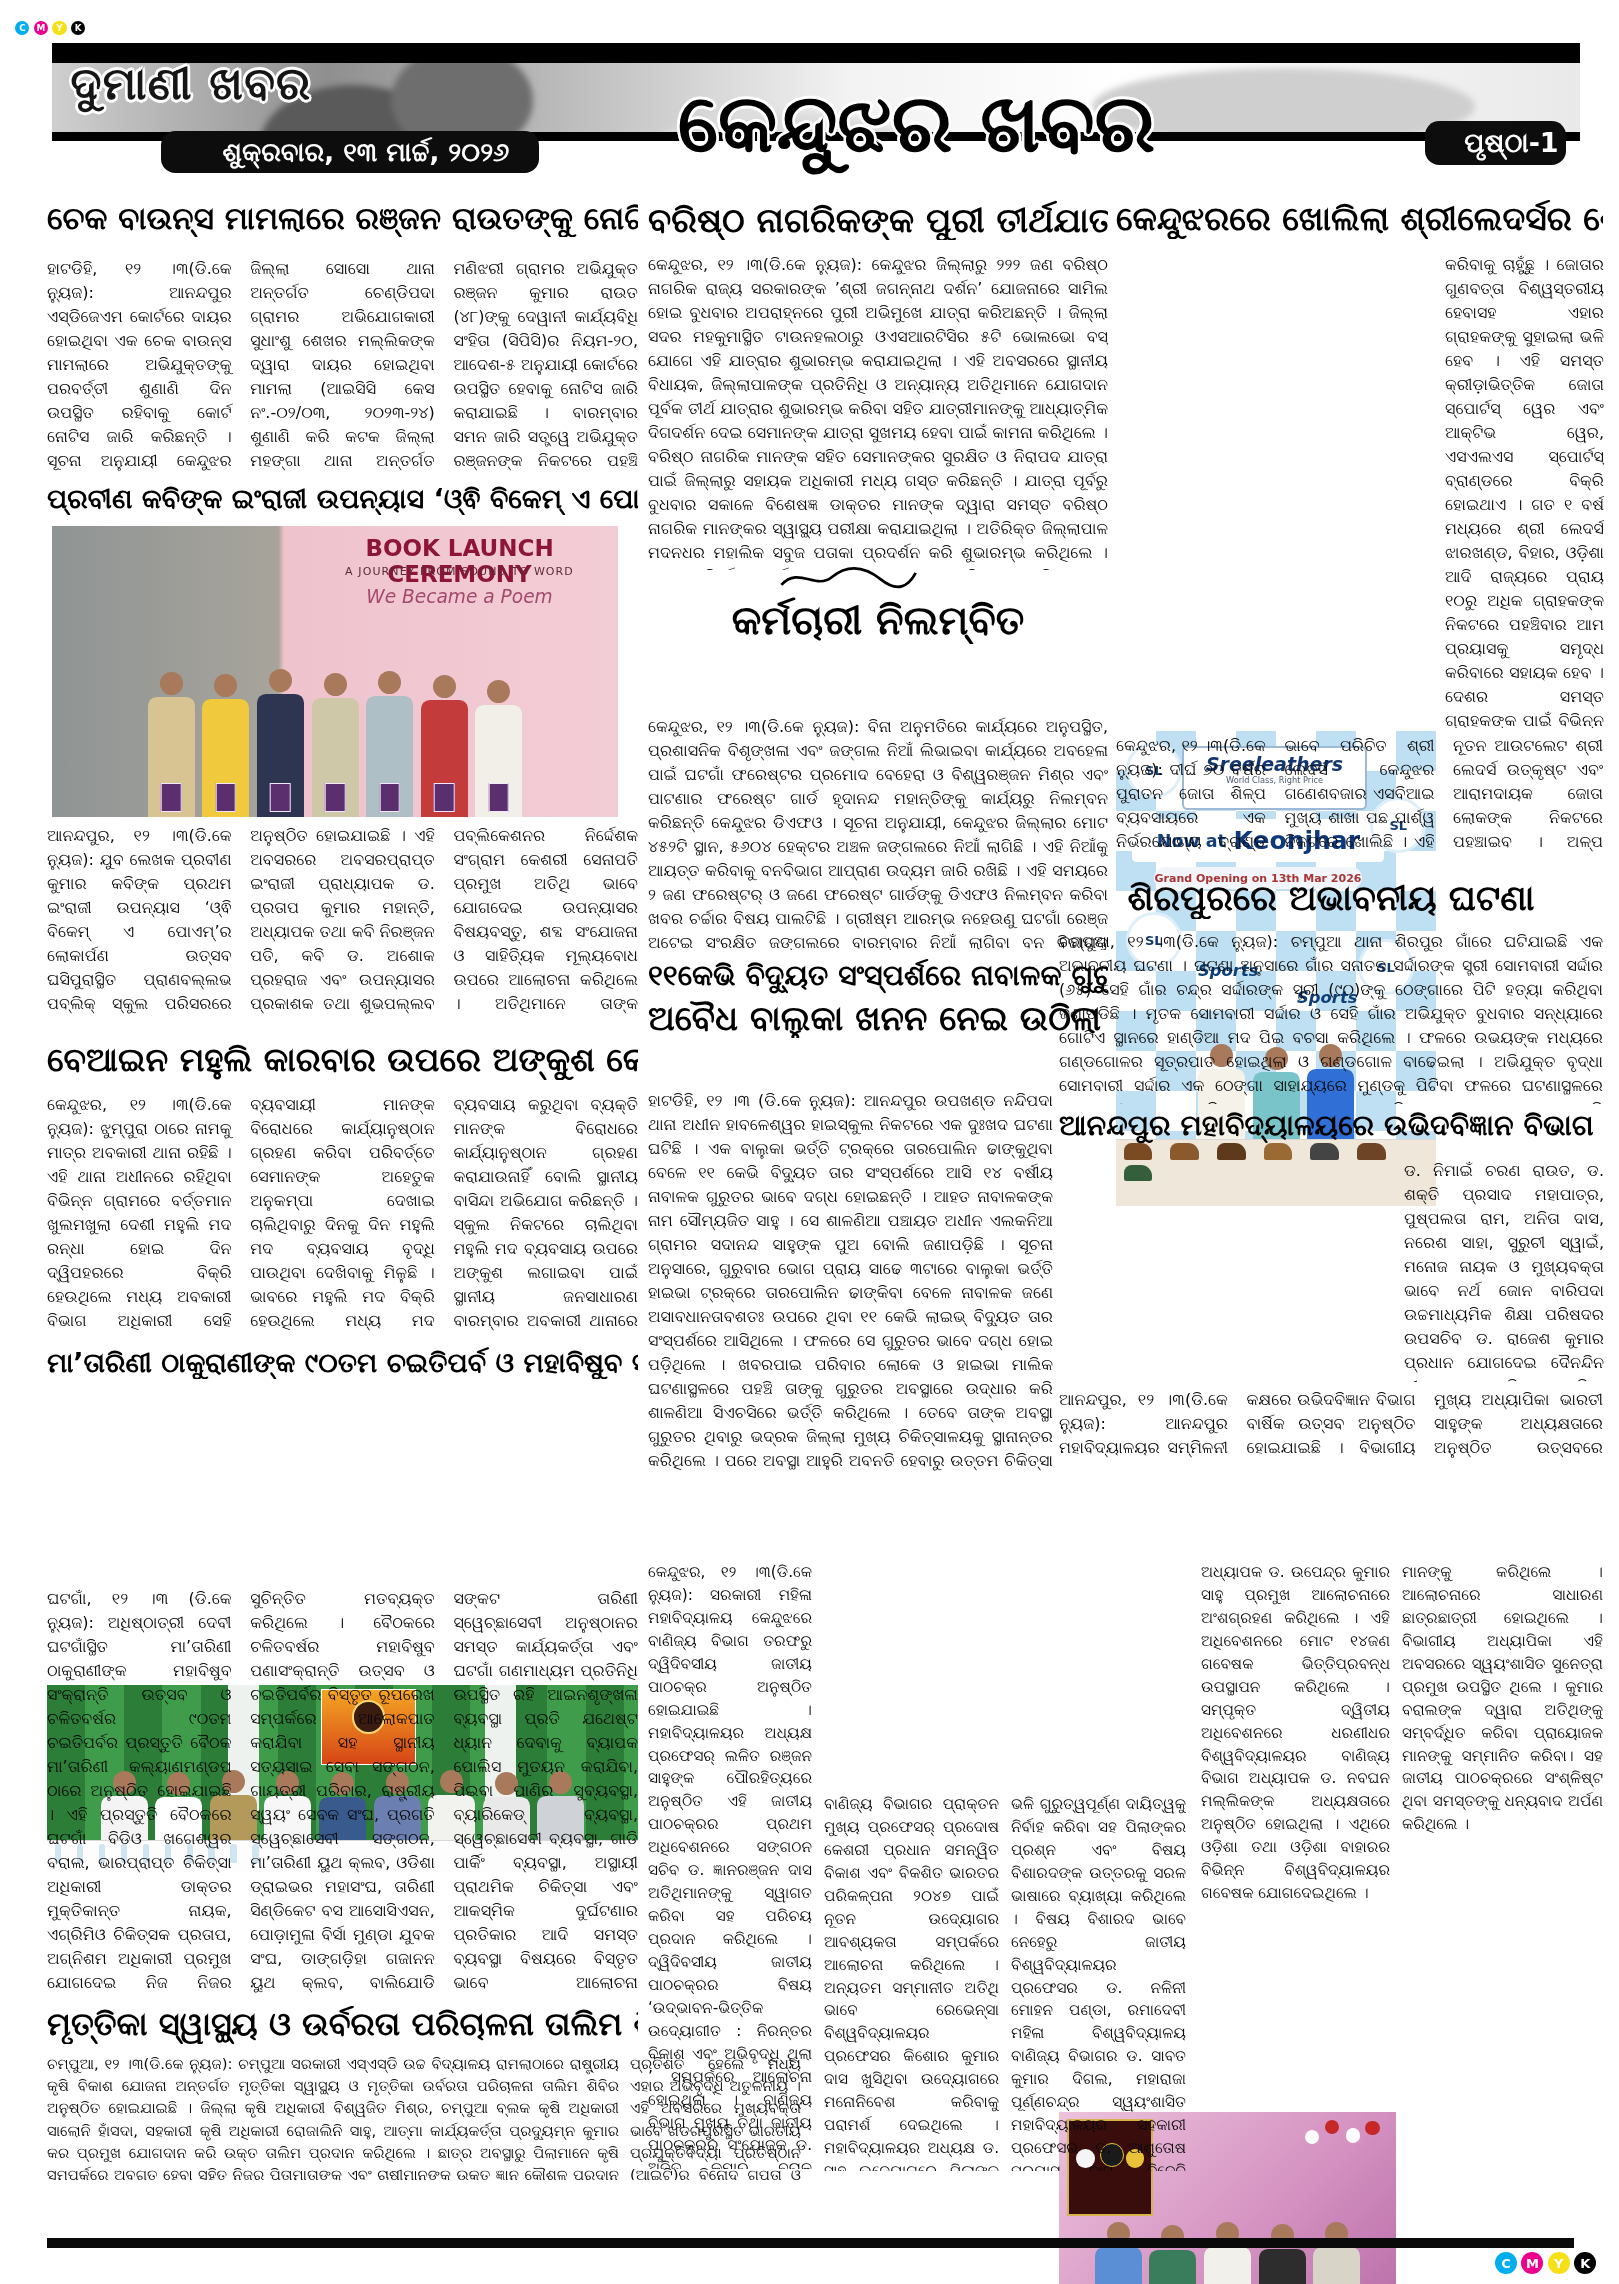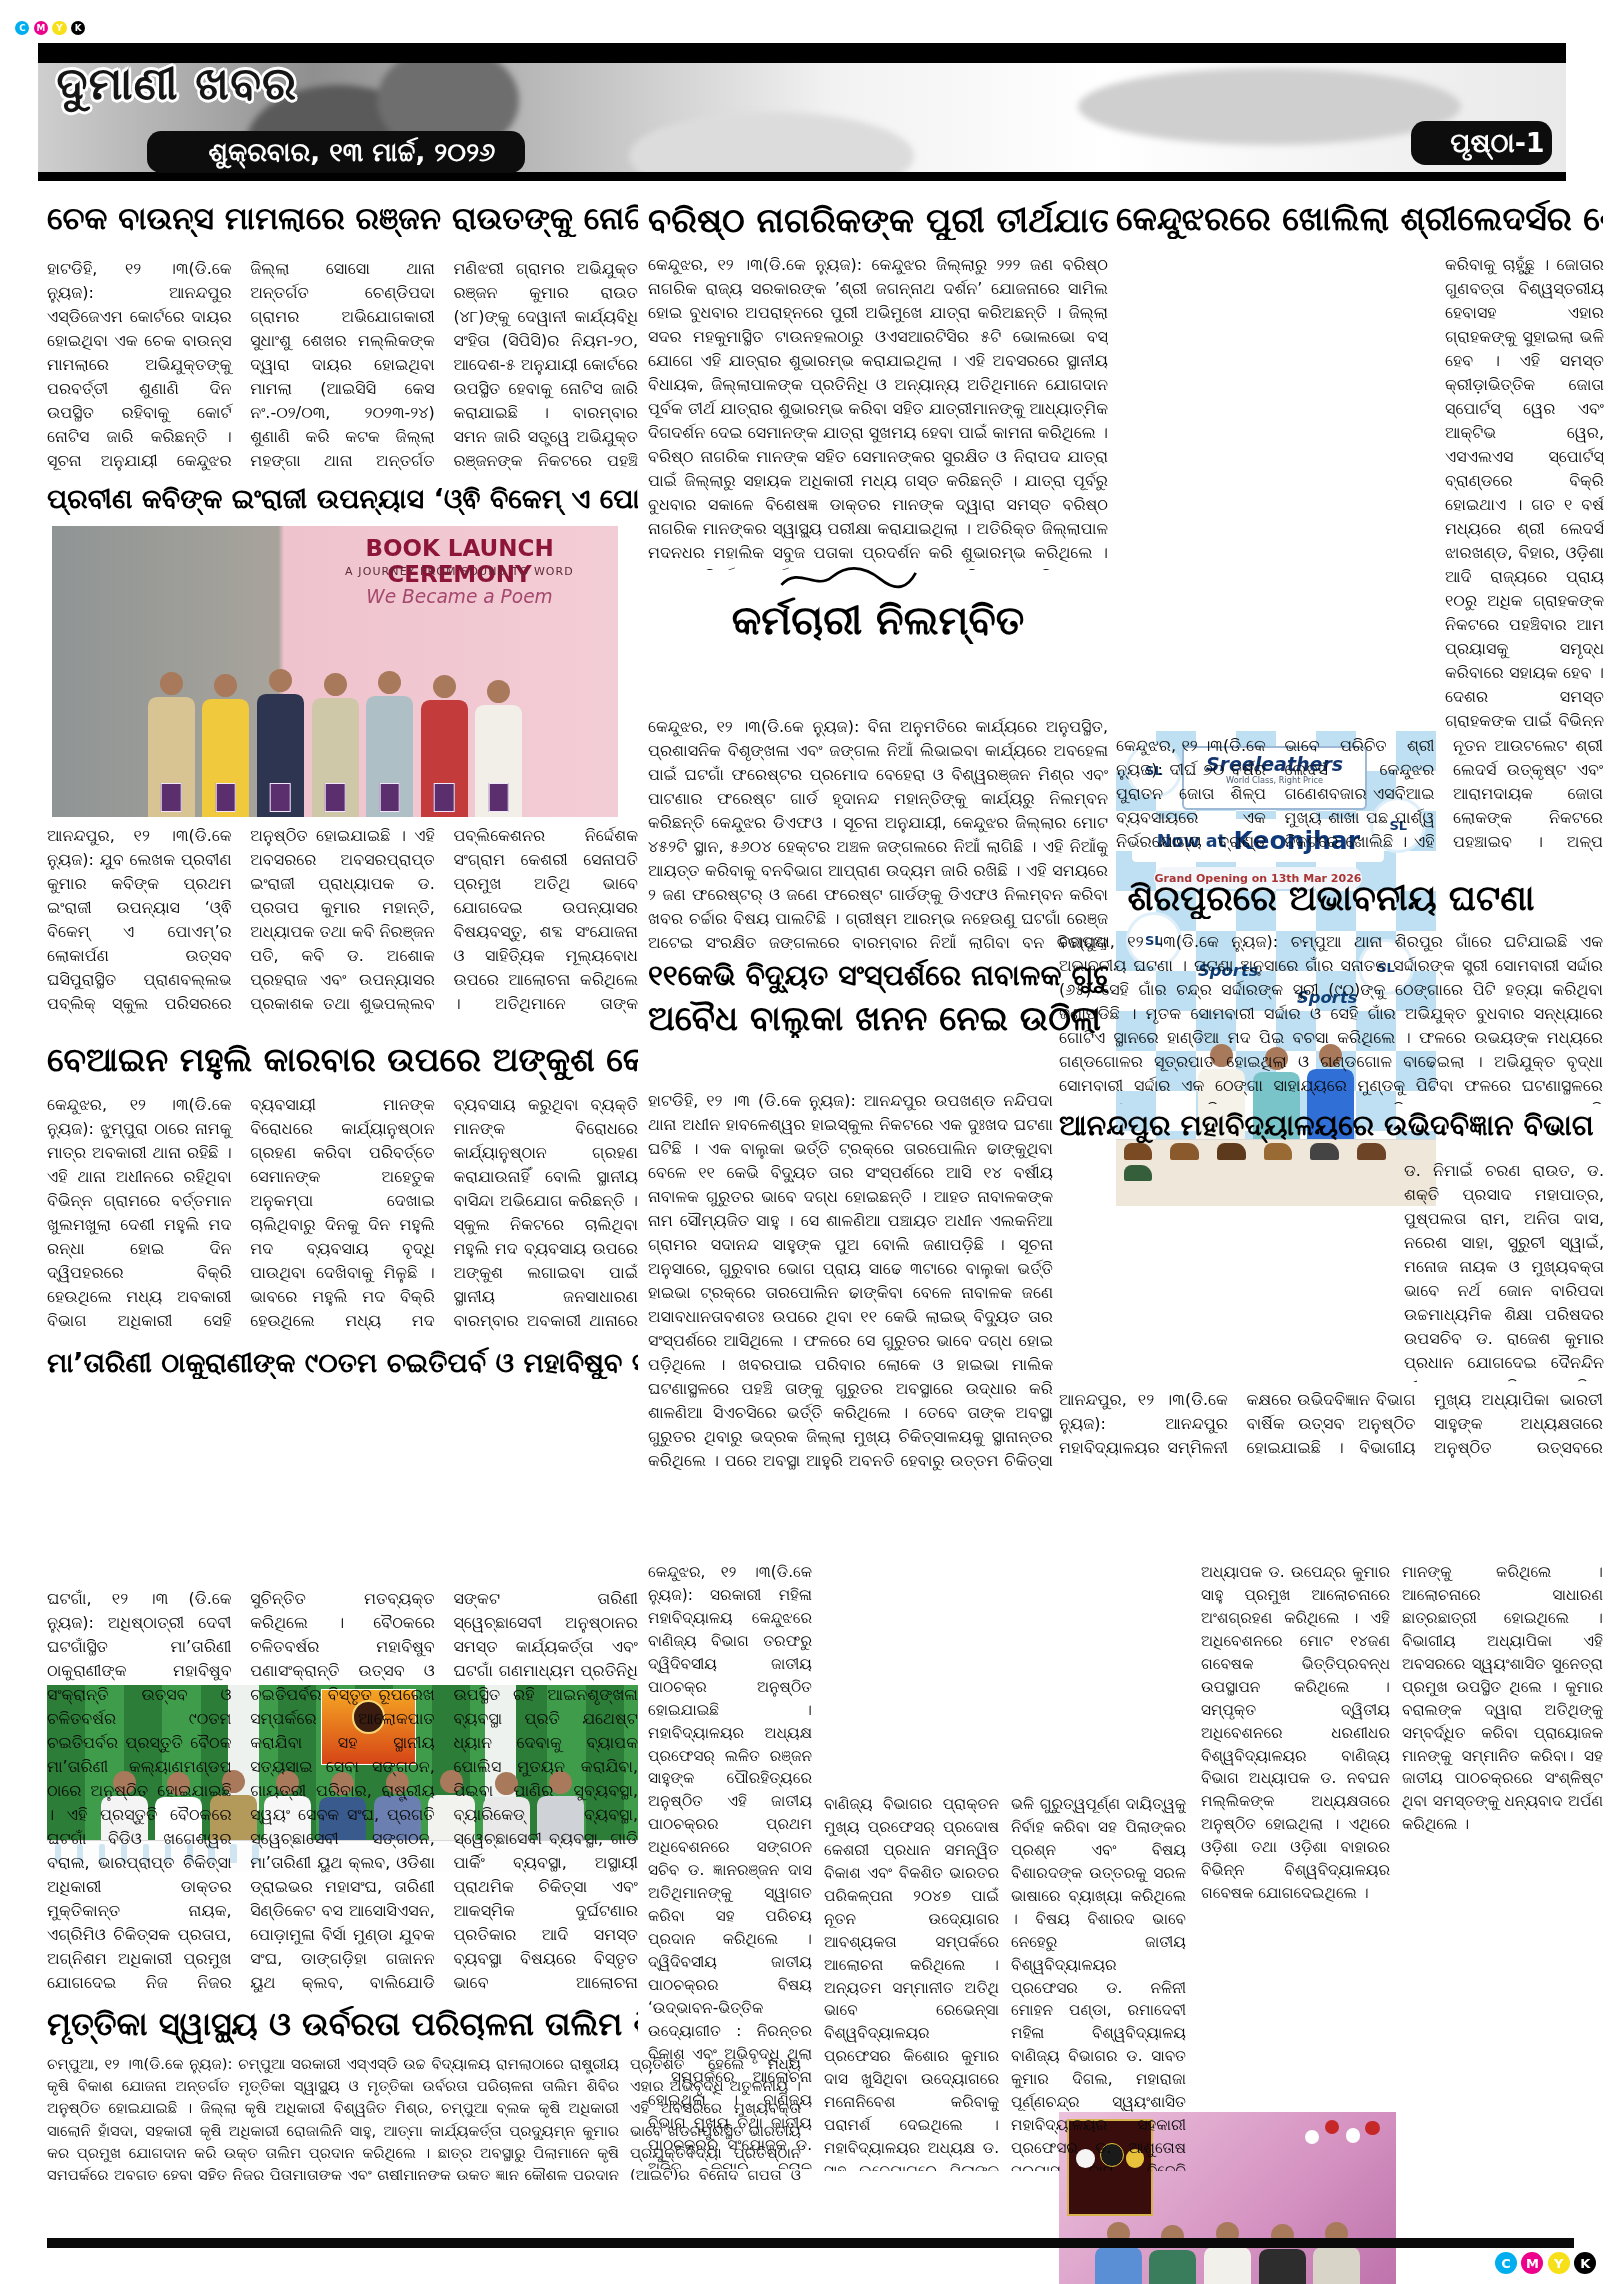--- a/index.html
+++ b/index.html
@@ -38,29 +38,30 @@
 
 <div id="page">
 
   <div class="blk cmyk" style="left:15.3px;top:21px;">
     <span class="dot" style="width:14.2px;height:14.2px;font-size:8.8px;background:#00AEEF;">C</span>
     <span class="dot" style="width:14.2px;height:14.2px;font-size:8.8px;background:#EC008C;">M</span>
     <span class="dot" style="width:14.2px;height:14.2px;font-size:8.8px;background:#F7E017;">Y</span>
     <span class="dot" style="width:14.2px;height:14.2px;font-size:8.8px;background:#000;">K</span>
   </div>
 
-  <div id="mast" class="blk" style="left:38px;top:43px;width:1528px;height:138px;">
+  <div id="mast" class="blk" style="left:52px;top:43px;width:1528px;height:98px;">
     <div class="mast-photo">
       <div class="blob" style="left:208px;top:22px;width:186px;height:120px;background:#5a5a5a;"></div>
       <div class="blob" style="left:339px;top:-16.4px;width:142px;height:109px;background:#6e6e6e;"></div>
       <div class="blob" style="left:591px;top:49px;width:285px;height:88px;background:#dcdcdc;"></div>
       <div class="blob" style="left:1040px;top:5.5px;width:383px;height:77px;background:#cfcfcf;"></div>
     </div>
     <div class="blk outline" style="left:18.6px;top:14.2px;font-size:45px;font-weight:800;color:#151515;letter-spacing:1.1px;">ଦୁମାଣୀ ଖବର</div>
     <div class="blk pill" style="left:109px;top:88px;width:378px;height:42px;font-size:26px;">ଶୁକ୍ରବାର, ୧୩ ମାର୍ଚ୍ଚ, ୨୦୨୬</div>
+    <div class="blk outline nw" style="left:547px;top:34px;width:635px;text-align:center;font-size:80px;font-weight:800;color:#000;">କେନ୍ଦୁଝର ଖବର</div>
     <div class="blk pill" style="left:1373px;top:78px;width:141px;height:44px;font-size:27px;">ପୃଷ୍ଠା-1</div>
   </div>
 
   <div class="blk hl nw" style="left:47px;top:200px;width:591px;font-size:31px;">ଚେକ ବାଉନ୍ସ ମାମଲାରେ ରଞ୍ଜନ ରାଉତଙ୍କୁ ନୋଟିସ</div>
   <div class="blk bd c3" style="left:47px;top:257px;width:591px;height:220px;">ହାଟଡିହି, ୧୨ ।୩(ଡି.କେ ନ୍ୟୁଜ): ଆନନ୍ଦପୁର ଏସ୍‌ଡିଜେଏମ କୋର୍ଟରେ ଦାୟର ହୋଇଥିବା ଏକ ଚେକ ବାଉନ୍ସ ମାମଲାରେ ଅଭିଯୁକ୍ତଙ୍କୁ ପରବର୍ତ୍ତୀ ଶୁଣାଣି ଦିନ ଉପସ୍ଥିତ ରହିବାକୁ କୋର୍ଟ ନୋଟିସ ଜାରି କରିଛନ୍ତି । ସୂଚନା ଅନୁଯାୟୀ କେନ୍ଦୁଝର ଜିଲ୍ଲା ସୋସୋ ଥାନା ଅନ୍ତର୍ଗତ ଚେଣ୍ଡିପଦା ଗ୍ରାମର ଅଭିଯୋଗକାରୀ ସୁଧାଂଶୁ ଶେଖର ମଲ୍ଲିକଙ୍କ ଦ୍ୱାରା ଦାୟର ହୋଇଥିବା ମାମଲା (ଆଇସିସି କେସ ନଂ.-୦୨/୦୩, ୨୦୨୩-୨୪) ଶୁଣାଣି କରି କଟକ ଜିଲ୍ଲା ମହଙ୍ଗା ଥାନା ଅନ୍ତର୍ଗତ ମଣିଝରୀ ଗ୍ରାମର ଅଭିଯୁକ୍ତ ରଞ୍ଜନ କୁମାର ରାଉତ (୪୮)ଙ୍କୁ ଦେୱାନୀ କାର୍ଯ୍ୟବିଧି ସଂହିତା (ସିପିସି)ର ନିୟମ-୨୦, ଆଦେଶ-୫ ଅନୁଯାୟୀ କୋର୍ଟରେ ଉପସ୍ଥିତ ହେବାକୁ ନୋଟିସ ଜାରି କରାଯାଇଛି । ବାରମ୍ବାର ସମନ ଜାରି ସତ୍ତ୍ୱେ ଅଭିଯୁକ୍ତ ରଞ୍ଜନଙ୍କ ନିକଟରେ ପହଞ୍ଚି ନଥିବା ମାନ୍ୟବର କୋର୍ଟ ନିଜ ନୋଟିସରେ ଉଲ୍ଲେଖ କରିବା ସହ ଚଳିତମାସ ୧୬ତାରିଖ ସକାଳ ୧୦.୩୦ରେ ଆନନ୍ଦପୁର ଏସ୍‌ଡିଜେଏମ୍ କୋର୍ଟରେ ଅଭିଯୁକ୍ତ ନିଜେ କିମ୍ବା ତାଙ୍କ ଆଇନଜୀବୀ ମାଧ୍ୟମରେ ଉପସ୍ଥିତ ହେବାକୁ ନିର୍ଦ୍ଦେଶ ଦେଇଛନ୍ତି । ଉକ୍ତ ତାରିଖରେ ଅଭିଯୁକ୍ତ ଉପସ୍ଥିତ ନ ହେଲେ ଆଇନ ଅନୁଯାୟୀ ତାଙ୍କ ଅନୁପସ୍ଥିତିରେ ମାମଲାର ଶୁଣାଣି ଓ ନିଷ୍ପତ୍ତି ନିଆଯିବ ବୋଲି ଉକ୍ତ ନୋଟିସରେ ଉଲ୍ଲେଖ ରହିଛି ।</div>
 
   <div class="blk hl nw" style="left:47px;top:483px;width:591px;font-size:27px;">ପ୍ରବୀଣ କବିଙ୍କ ଇଂରାଜୀ ଉପନ୍ୟାସ ‘ଓ୍ଵି ବିକେମ୍ ଏ ପୋଏମ୍’ ଲୋକାର୍ପଣ</div>
   <div class="blk photo" style="left:52px;top:526px;width:566px;height:291px;background:linear-gradient(90deg,#8f9494 0%,#a8a49c 40%,#efc3cd 41%,#f3cdd6 100%);">
     <div style="position:absolute;left:46%;top:8.8px;width:52%;text-align:center;color:#8c1538;font-weight:800;font-size:23px;">BOOK LAUNCH CEREMONY</div>
     <div style="position:absolute;left:46%;top:39px;width:52%;text-align:center;color:#5d2a3a;font-size:11px;letter-spacing:1.1px;">A JOURNEY FROM SOUND TO WORD</div>

